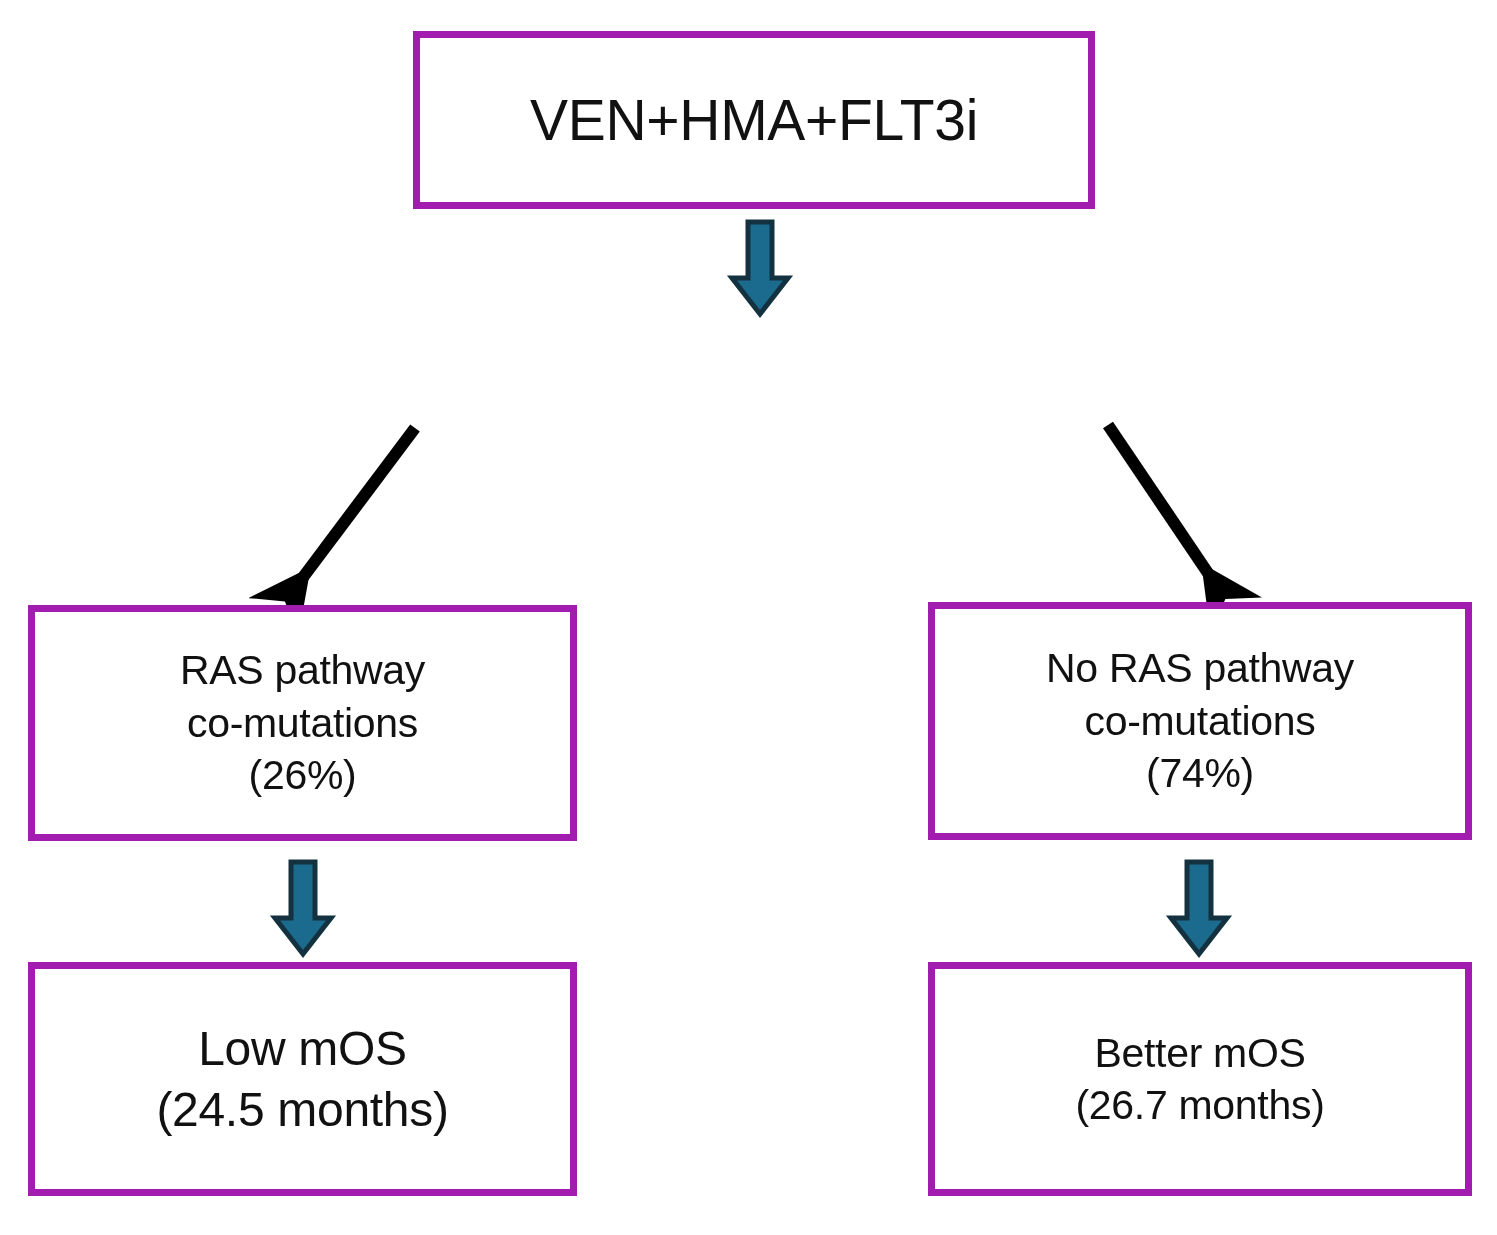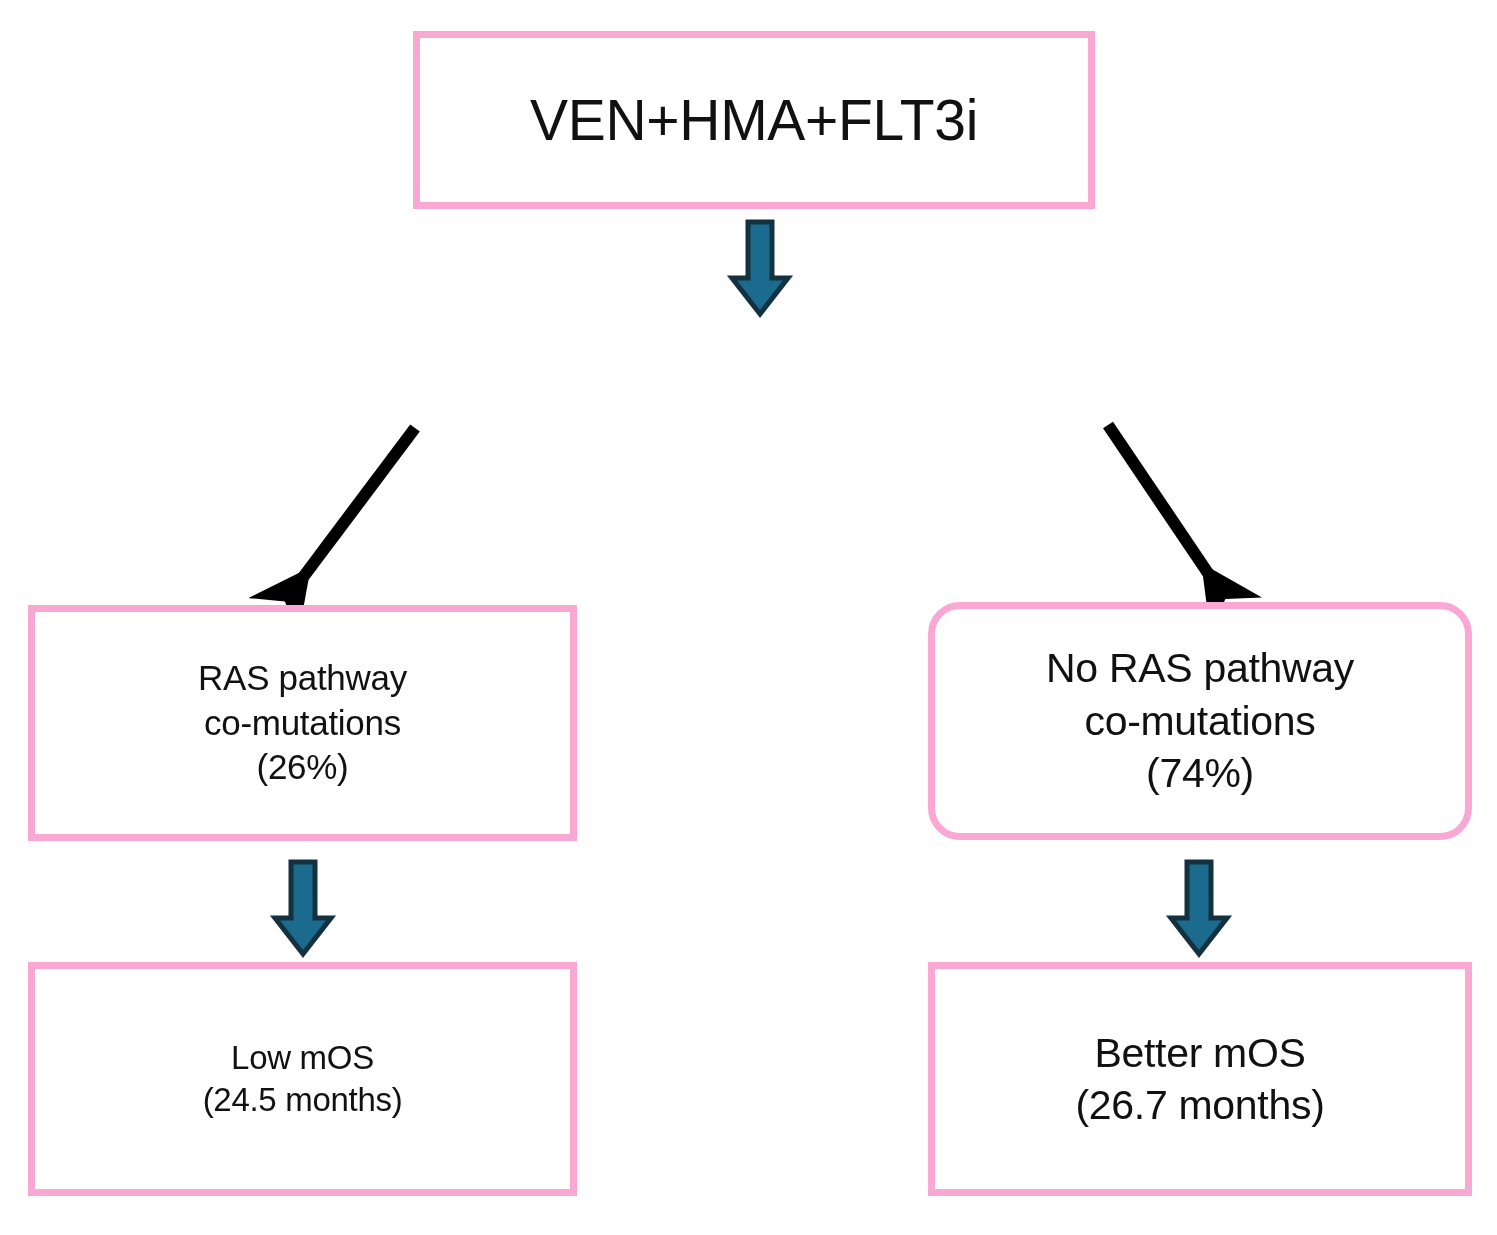--- a/index.html
+++ b/index.html
@@ -14,21 +14,21 @@
     position: relative;
     width: 1497px;
     height: 1235px;
     background: #ffffff;
     overflow: hidden;
   }
   .node {
     position: absolute;
     box-sizing: border-box;
     background: #ffffff;
-    border: 7px solid #f9a8d4;
+    border: 7px solid #a21caf;
     display: flex;
     align-items: center;
     justify-content: center;
     text-align: center;
   }
   .node .node-text {
     color: #111111;
     line-height: 1.28;
     white-space: pre-line;
     letter-spacing: -0.3px;
@@ -51,40 +51,39 @@
   }
   #node-flt3 .node-text { font-size: 57px; }
 
   
   #node-ras {
     left: 28px;
     top: 605px;
     width: 549px;
     height: 236px;
   }
-  #node-ras .node-text { font-size: 35px; }
+  #node-ras .node-text { font-size: 41px; }
 
   
   #node-noras {
     left: 928px;
     top: 602px;
     width: 544px;
     height: 238px;
-    border-radius: 32px;
   }
   #node-noras .node-text { font-size: 41px; }
 
   
   #node-lowmos {
     left: 28px;
     top: 962px;
     width: 549px;
     height: 234px;
   }
-  #node-lowmos .node-text { font-size: 33px; }
+  #node-lowmos .node-text { font-size: 48px; }
 
   
   #node-bettermos {
     left: 928px;
     top: 962px;
     width: 544px;
     height: 234px;
   }
   #node-bettermos .node-text { font-size: 41px; }
 

